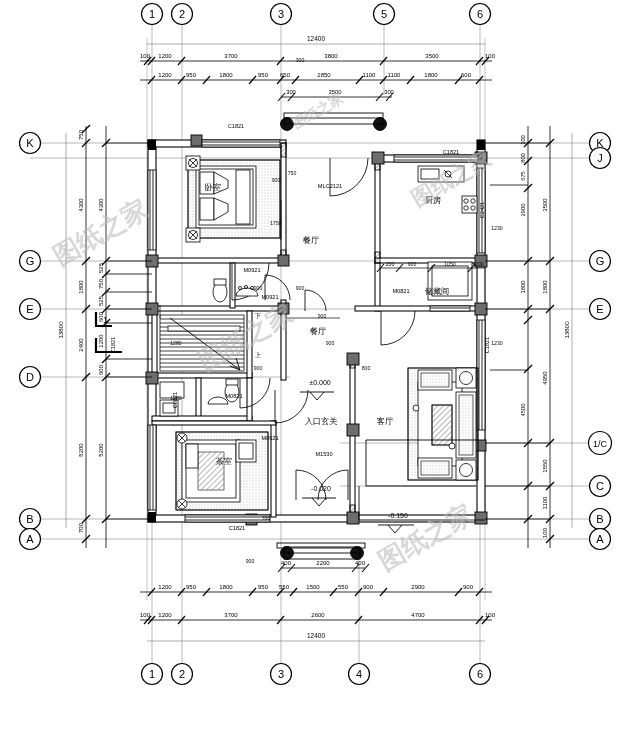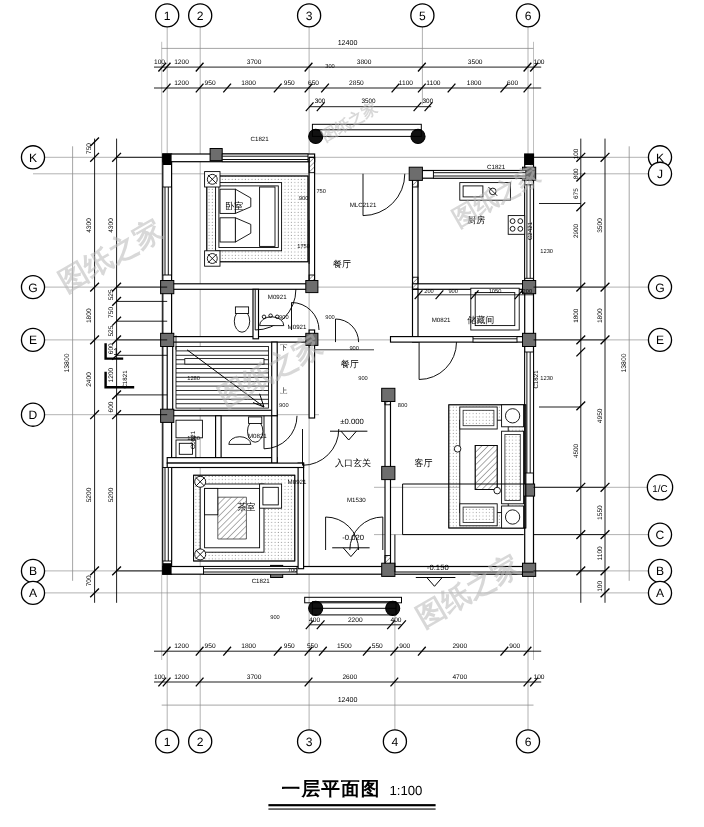--- a/index.html
+++ b/index.html
@@ -786,19 +786,14 @@
 
     <g id="wm-layer" font-family="'Liberation Sans',sans-serif">
         <text x="105" y="240" font-size="26" text-anchor="middle" fill="#b9b9b9" transform="rotate(-30 105 240)" opacity="0.55" font-weight="bold">图纸之家</text>
         <text x="250" y="345" font-size="26" text-anchor="middle" fill="#b9b9b9" transform="rotate(-30 250 345)" opacity="0.55" font-weight="bold">图纸之家</text>
         <text x="430" y="545" font-size="26" text-anchor="middle" fill="#b9b9b9" transform="rotate(-30 430 545)" opacity="0.55" font-weight="bold">图纸之家</text>
         <text x="455" y="185" font-size="22" text-anchor="middle" fill="#b9b9b9" transform="rotate(-30 455 185)" opacity="0.55" font-weight="bold">图纸之家</text>
         <text x="320" y="115" font-size="14" text-anchor="middle" fill="#b9b9b9" transform="rotate(-30 320 115)" opacity="0.55" font-weight="bold">图纸之家</text>
       </g>
   </svg>
 
-  <div class="ttl">
-    <span class="t1">一层平面图</span><span class="t2">1:100</span>
-    <div class="rule"></div>
-    <div class="rule2"></div>
-  </div>
 
 </div>
 
 </body></html>

